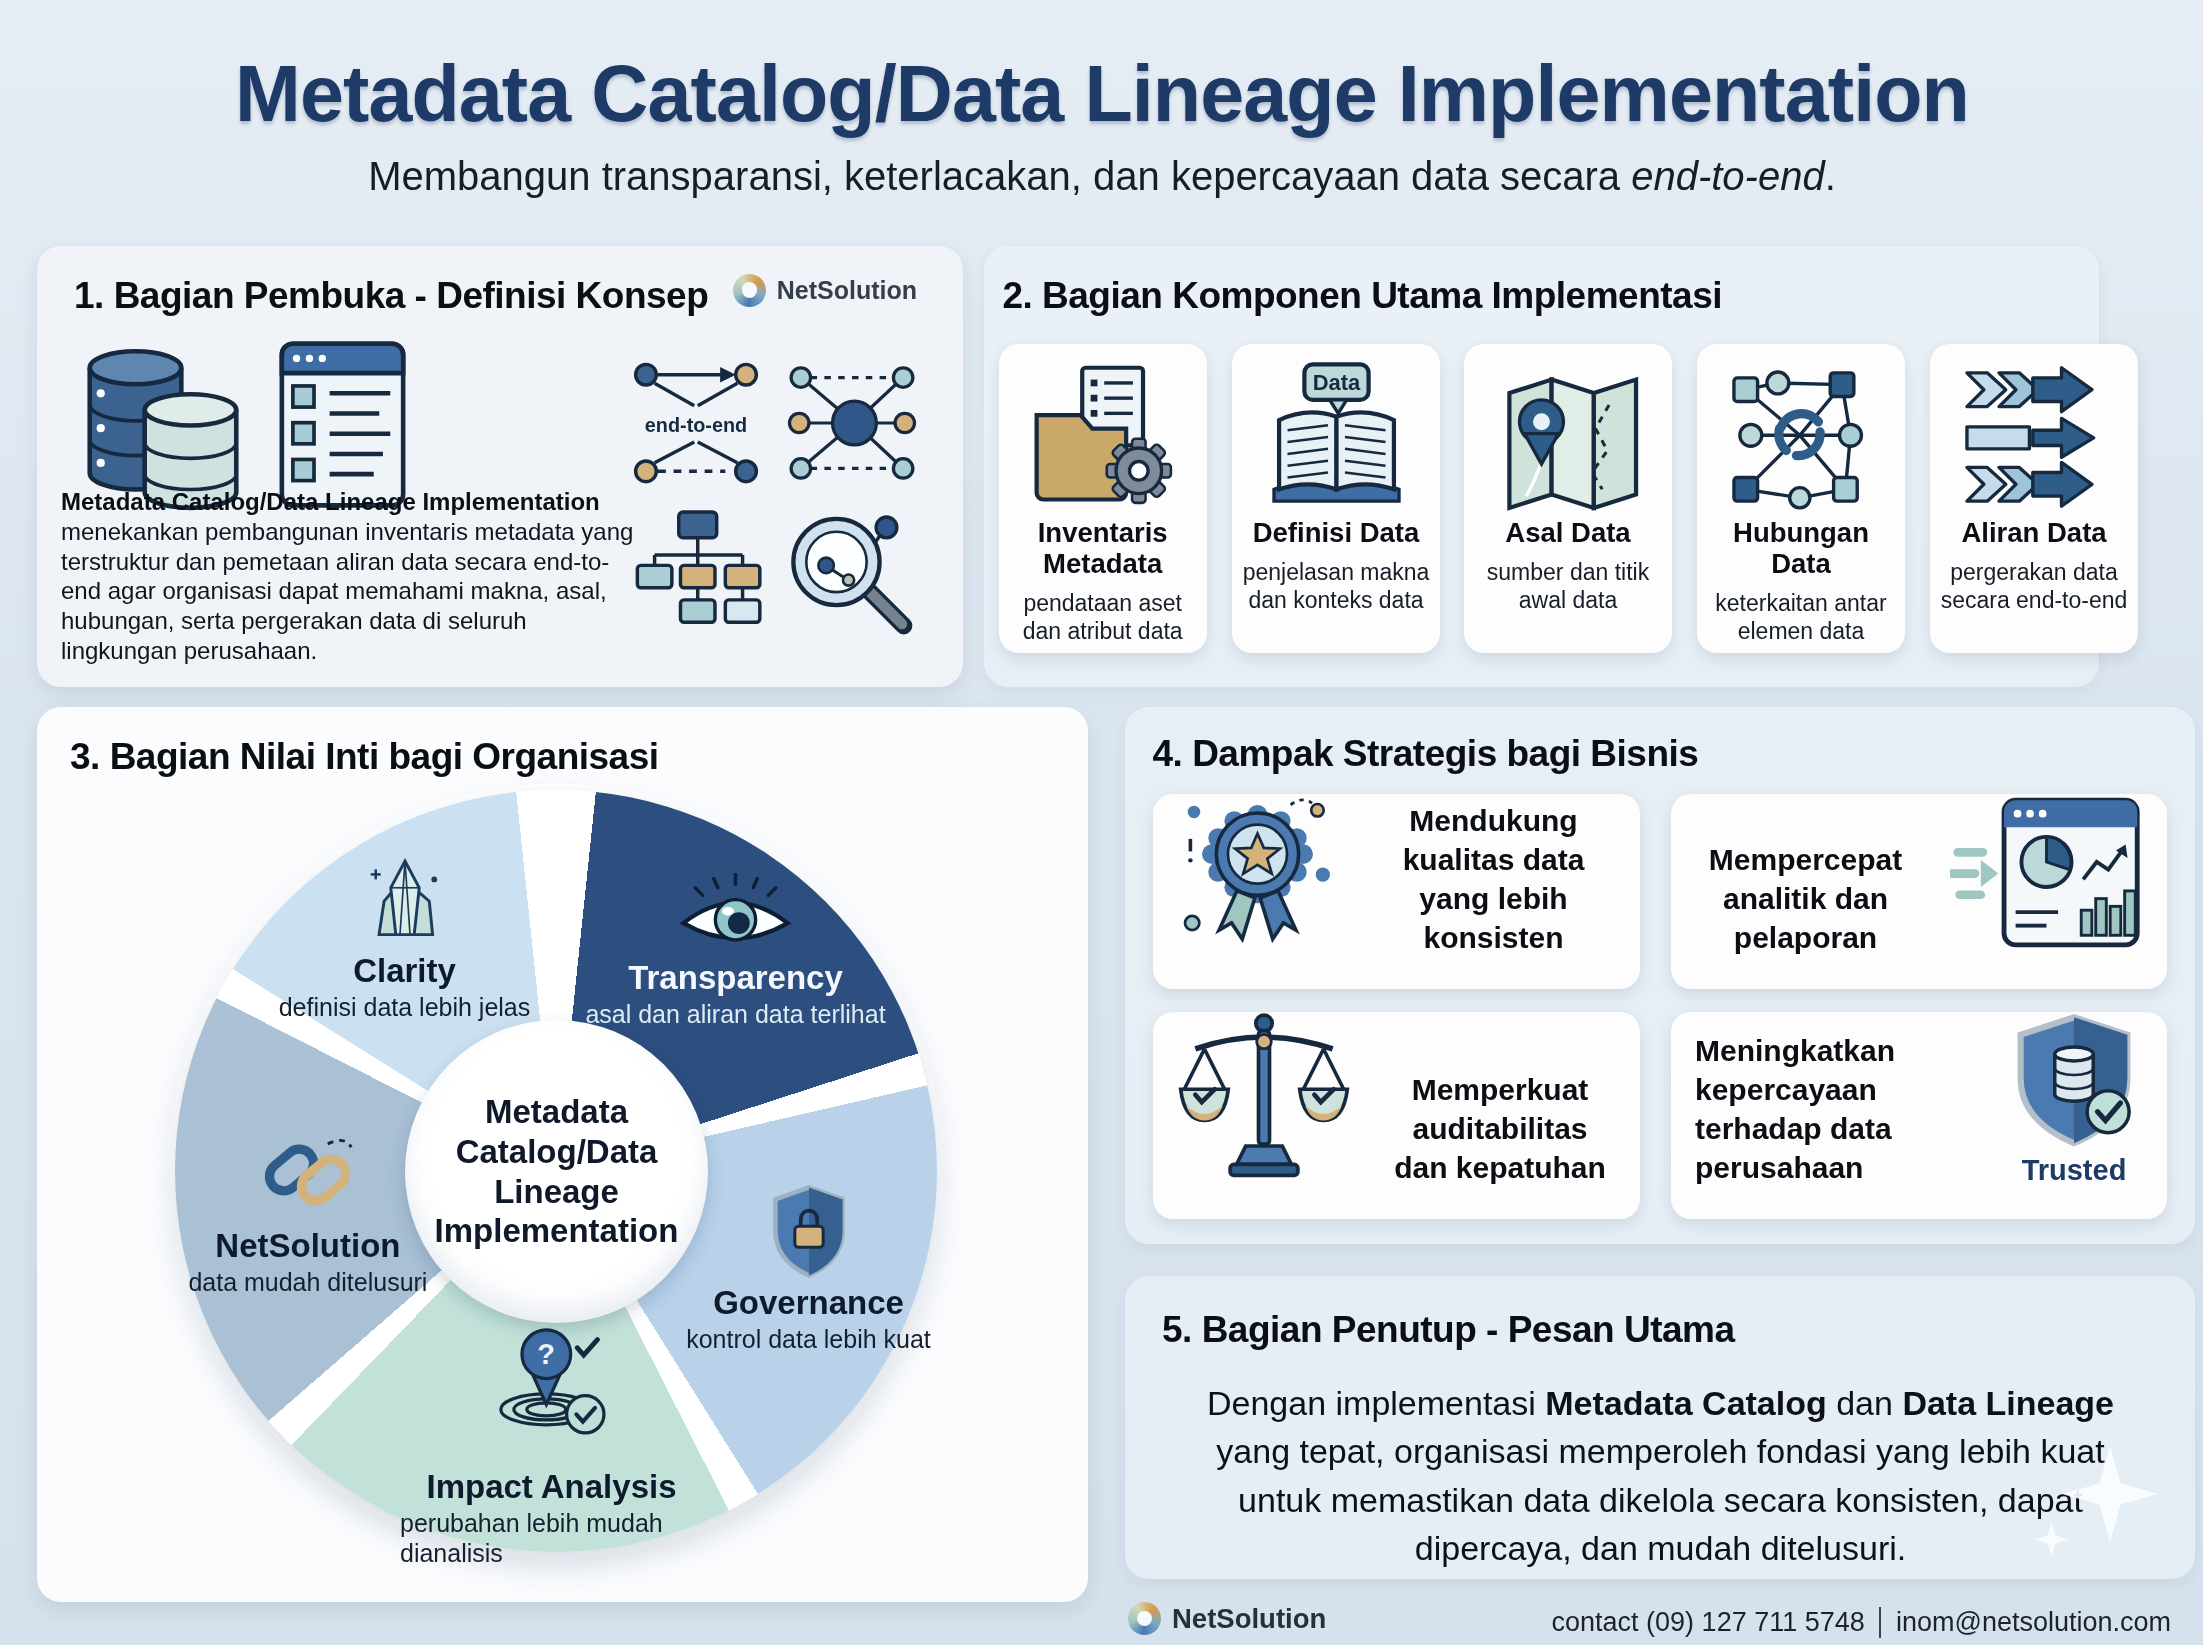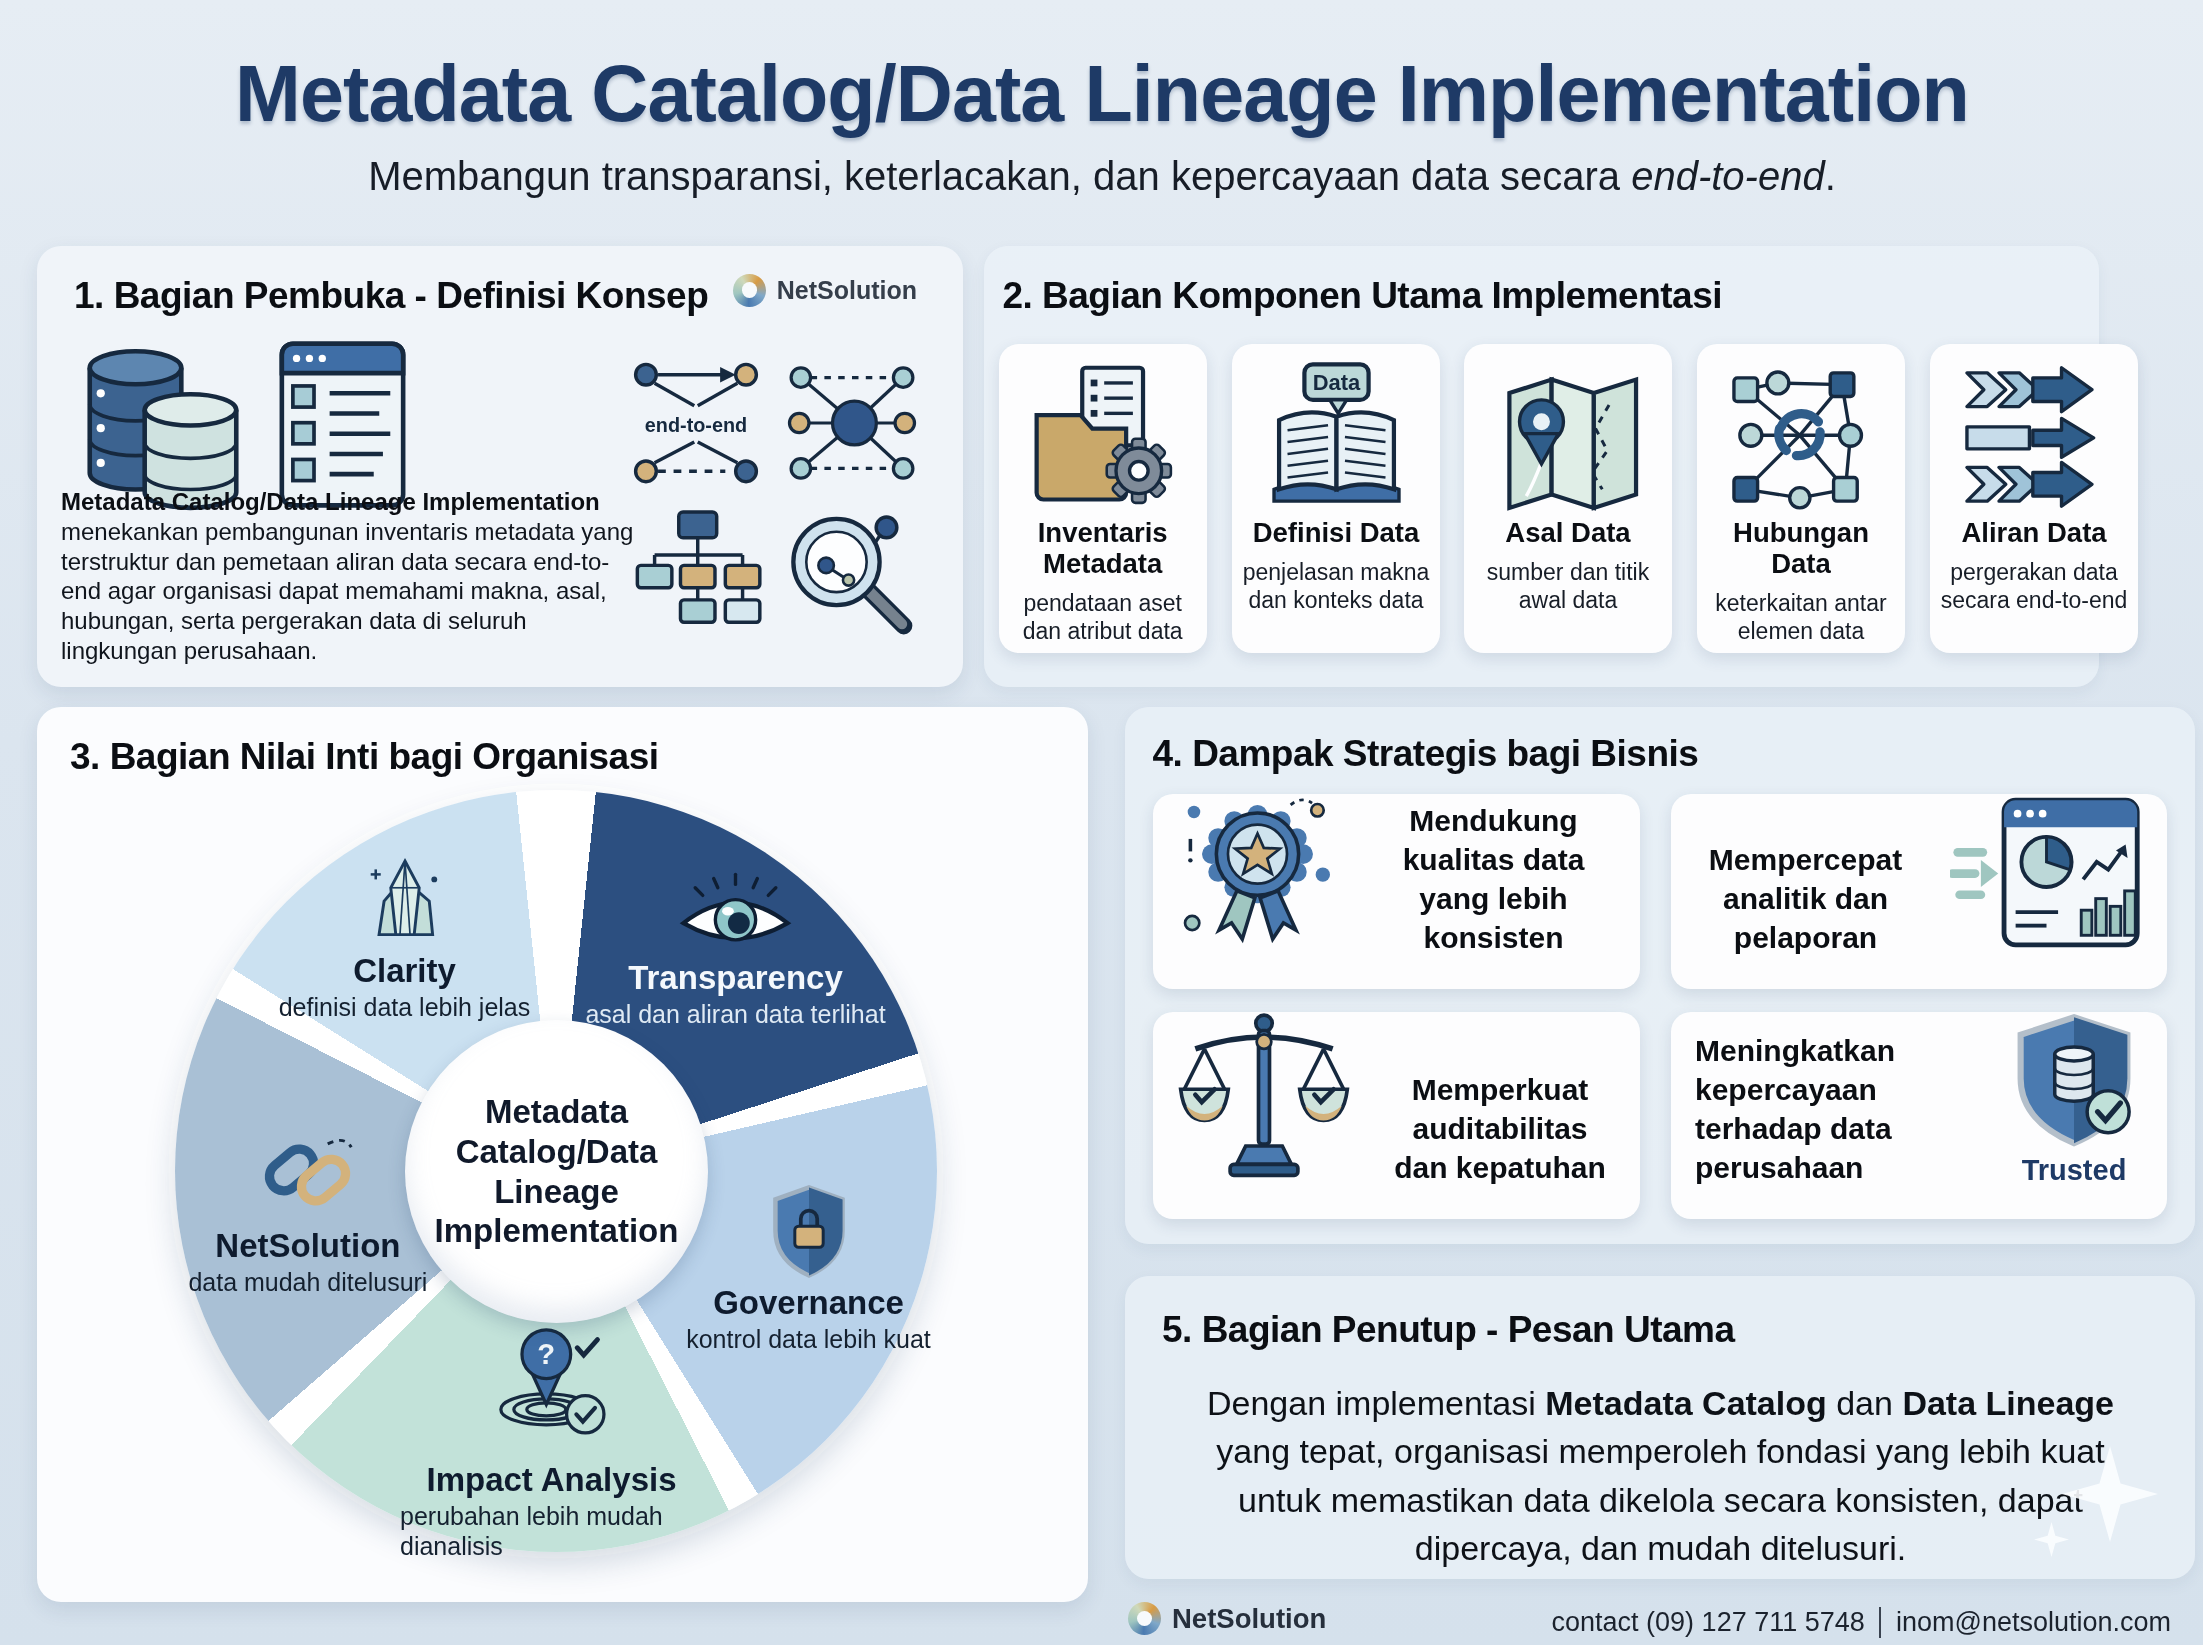--- a/index.html
+++ b/index.html
@@ -378,21 +378,21 @@
           </g>
           <polygon points="58,70 98,70 78,114" fill="#3f6ea6" stroke="#16293f" stroke-width="4"></polygon>
           <circle cx="78" cy="52" r="30" fill="#3f6ea6" stroke="#16293f" stroke-width="4"></circle>
           <text x="78" y="64" text-anchor="middle" font-size="36" font-weight="bold" fill="#eef4f8">?</text>
           <path d="M116 44 l8 9 l17 -19" fill="none" stroke="#16293f" stroke-width="6" stroke-linecap="round"></path>
           <circle cx="126" cy="126" r="23" fill="#bfe0d8" stroke="#16293f" stroke-width="4"></circle>
           <path d="M115 126 l8 9 l15 -17" fill="none" stroke="#16293f" stroke-width="5" stroke-linecap="round"></path>
         </svg>
         <div class="lab"></div>
 
-        <div class="lab" style="margin-top:7px">Impact Analysis</div>
+        <div class="lab" style="margin-top:14px">Impact Analysis</div>
         <div class="des">perubahan lebih mudah dianalisis</div>
       </div>
 
       <div class="seg" style="left:-4.6px;top:332px;width:275px">
         <svg width="101" height="101" viewBox="0 0 120 120">
           <path d="M84 26 Q104 16 112 30" fill="none" stroke="#16293f" stroke-width="3.5" stroke-dasharray="7 7"></path>
           <rect x="12" y="40" width="58" height="34" rx="17" fill="none" stroke="#2f5d8a" stroke-width="11" transform="rotate(-40 41 57)"></rect>
           <rect x="50" y="52" width="58" height="34" rx="17" fill="none" stroke="#d3b27c" stroke-width="11" transform="rotate(-40 79 69)"></rect>
         </svg>
         <div class="lab">NetSolution</div>

